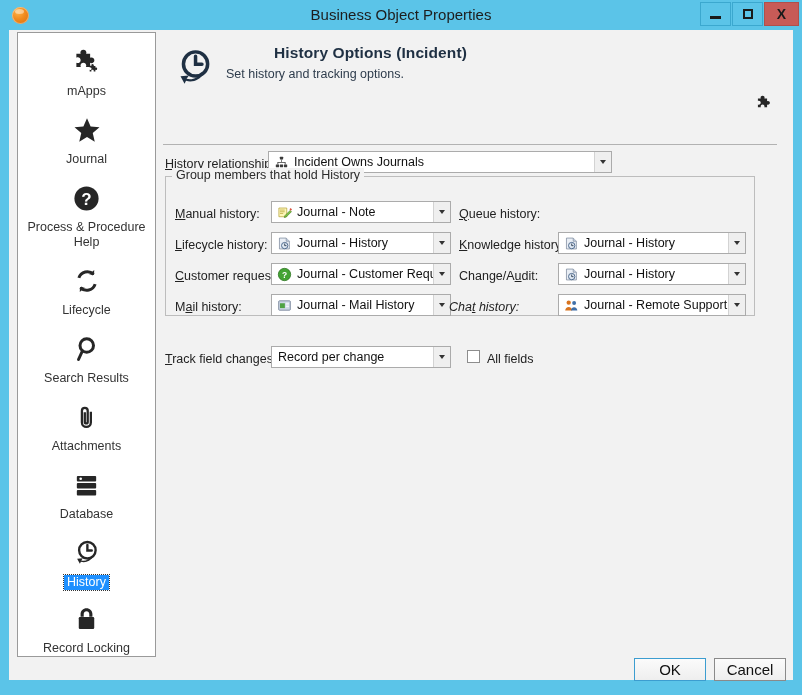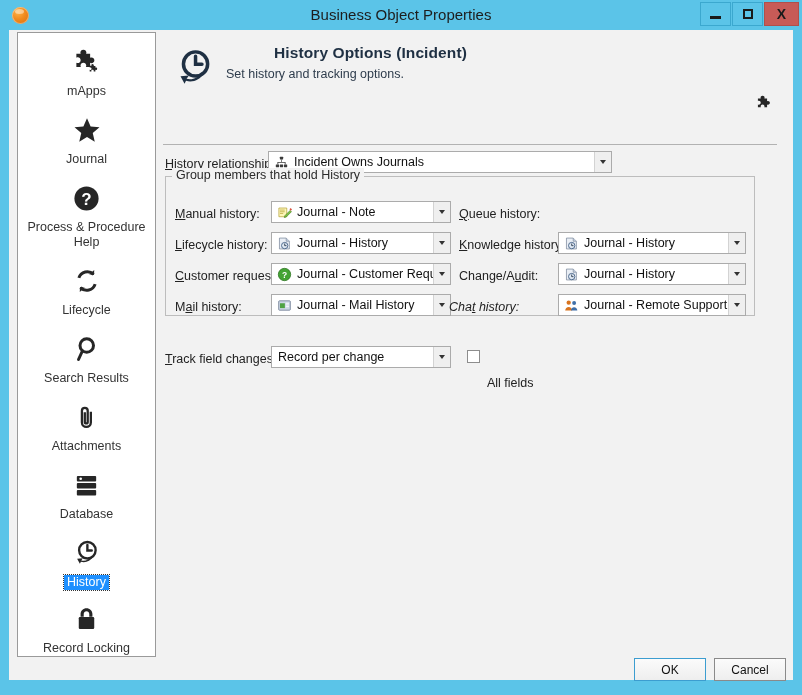--- a/index.html
+++ b/index.html
@@ -210,21 +210,21 @@
     position: absolute;
     width: 13px; height: 13px;
     background: #fff;
     border: 1px solid #8d8d8d;
   }
 
   
   .dlgbtn {
     position: absolute;
     width: 72px; height: 23px;
-    font-size: 12px;
+    font-size: 15px;
     color: #111;
     display: flex; align-items: center; justify-content: center;
     cursor: default;
     background: linear-gradient(#fbfbfb, #eeeeee);
   }
   #btn-ok { left: 625px; top: 628px; border: 1px solid #3c9dd0; }
   #btn-cancel { left: 705px; top: 628px; border: 1px solid #8a8a8a; }
 
   
   .ic { display: block; }
@@ -486,21 +486,21 @@
 
       <div class="flabel" style="left:8px; top:320px;">
         <u>T</u>rack field changes:
       </div>
       <div class="combo plain" style="left:114px; top:314px; width:180px;">
         <span class="ctext">Record per change</span>
         <span class="carrow"></span>
       </div>
 
       <div id="cb-allfields-box" style="left:310px; top:318px;"></div>
-      <div class="flabel" style="left:330px; top:320px;margin-top:24px;">All fields</div>
+      <div class="flabel" style="left:330px; top:320px;">All fields</div>
 
     </div>
 
     <div class="dlgbtn" id="btn-ok">
       <span>OK</span>
     </div>
     <div class="dlgbtn" id="btn-cancel">
       <span>Cancel</span>
     </div>
 

